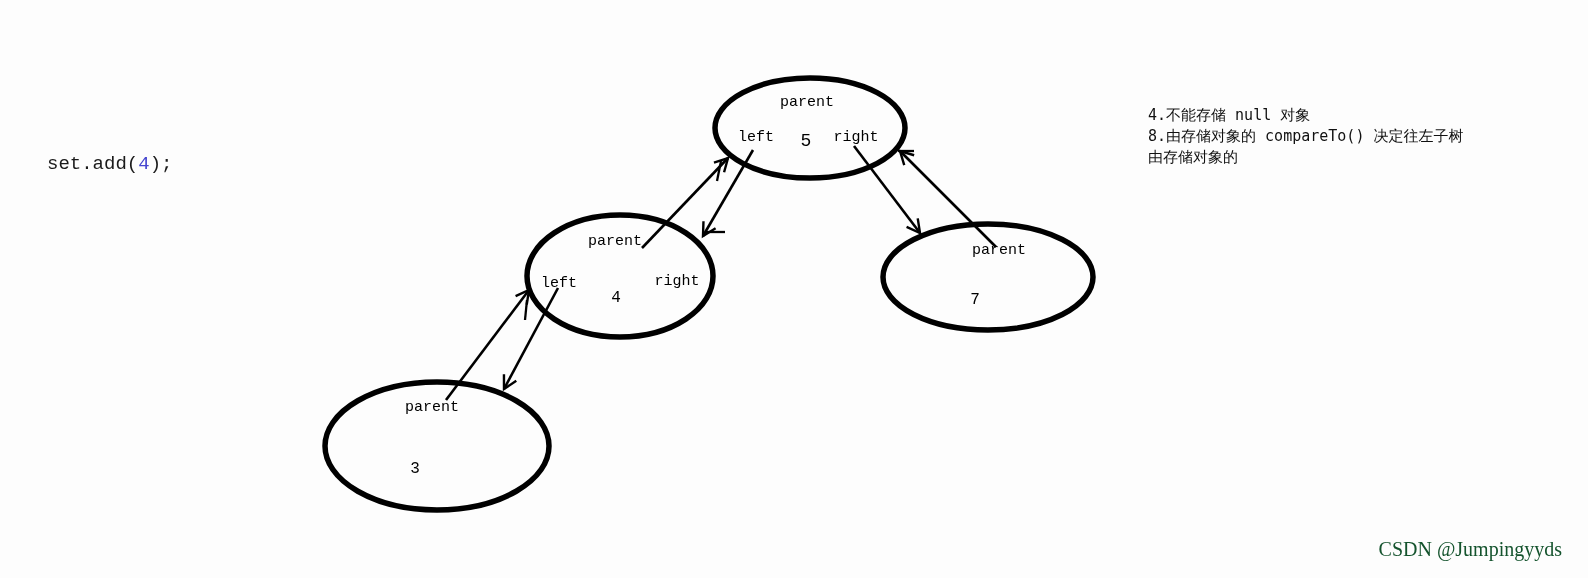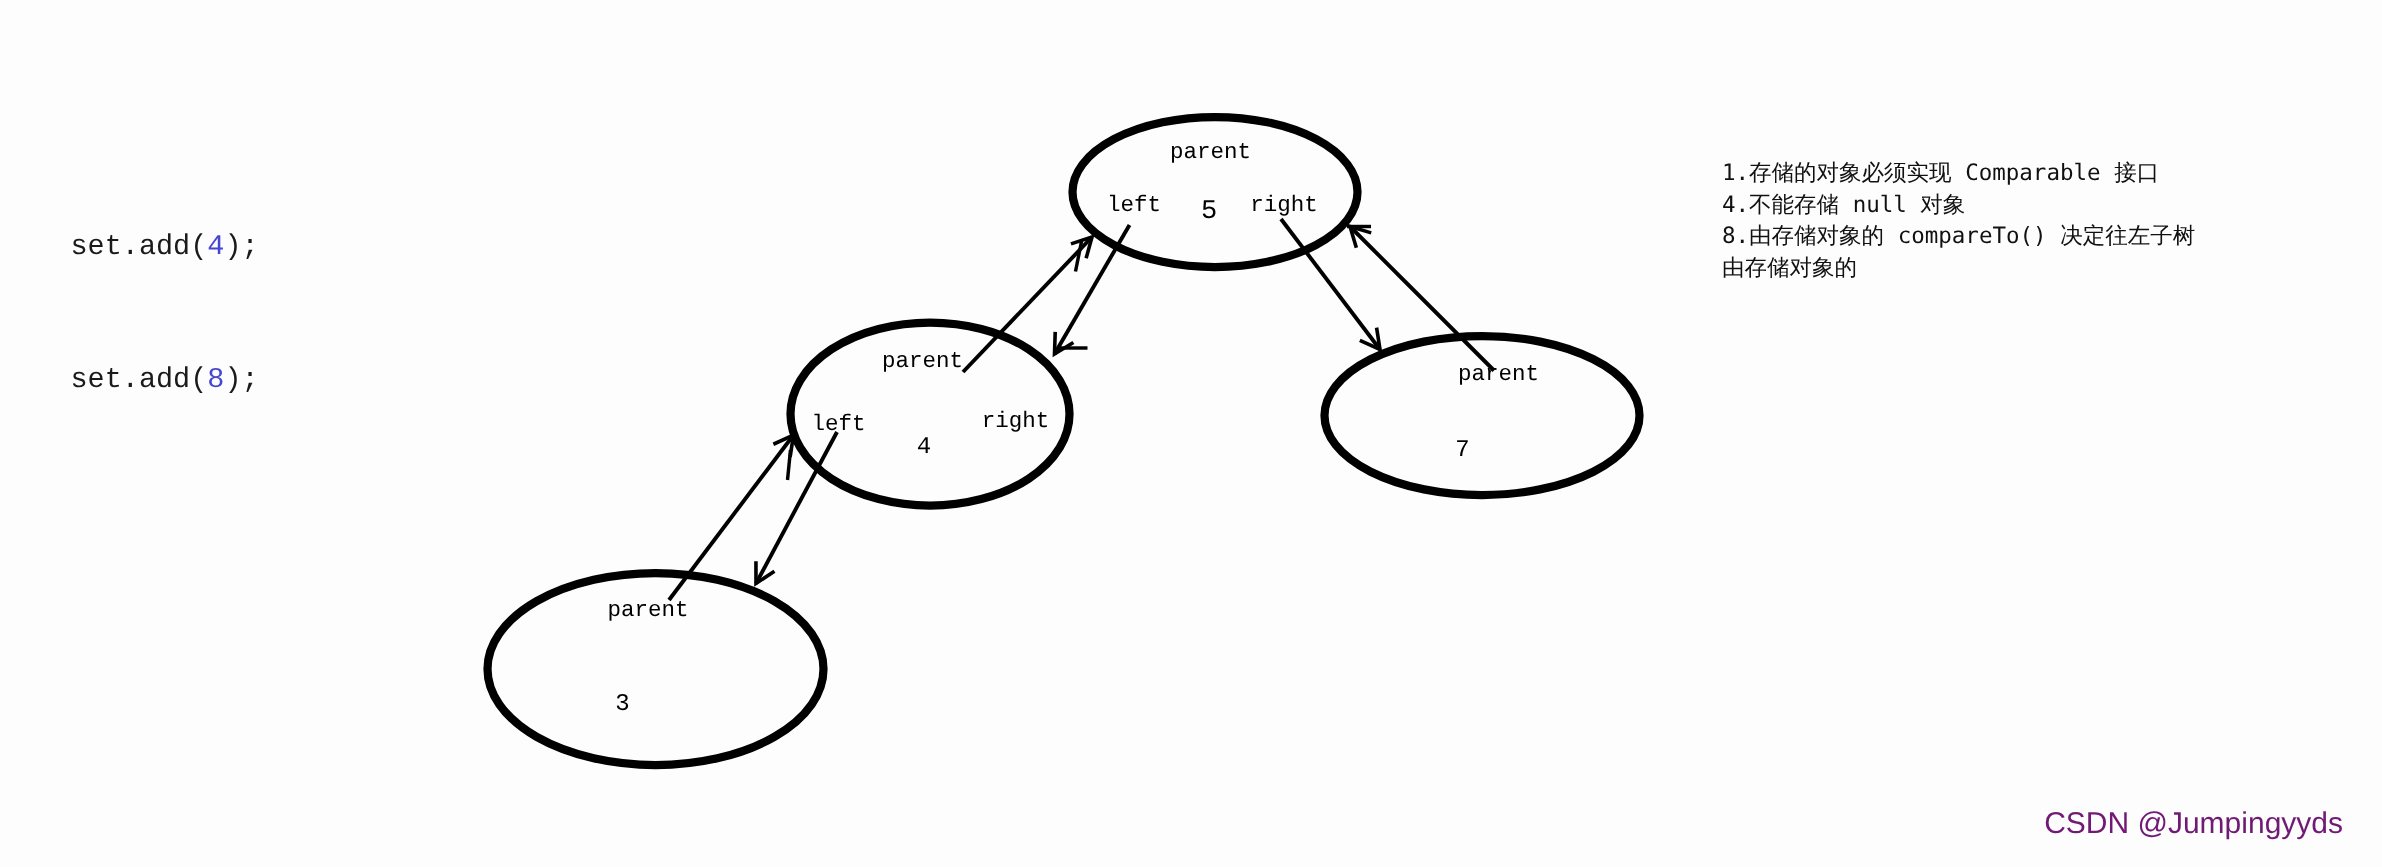--- a/index.html
+++ b/index.html
@@ -66,32 +66,31 @@
     font-family: "DejaVu Sans Mono", monospace;
     white-space: nowrap;
   }
 
   
   .watermark {
     position: absolute;
     right: 26px;
     top: 538px;
     font-size: 20px;
-    color: #701a75;
-    font-family: Liberation Sans, sans-serif;
+    color: #14532d;
+    font-family: Liberation Serif, serif;
   }
 </style>
 </head>
 <body>
 
 <div class="canvas">
 
   <div class="code-block">
     <div class="code-line"><span>set.add(</span><span class="num">4</span><span>);</span></div>
-    <div class="code-line"><span>set.add(</span><span class="num">8</span><span>);</span></div>
     
   </div>
 
   <span class="nlabel" style="left:807px; top:102px;">parent</span>
   <span class="nlabel" style="left:756px; top:137px;">left</span>
   <span class="nlabel nvalue-big" style="left:806px; top:141px;">5</span>
   <span class="nlabel" style="left:856px; top:137px;">right</span>
 
   <span class="nlabel" style="left:615px; top:241px;">parent</span>
   <span class="nlabel" style="left:559px; top:283px;">left</span>
@@ -123,21 +122,20 @@
     <line x1="558" y1="288" x2="504" y2="389" marker-end="url(#arrow)"></line>
     <line x1="446" y1="400" x2="529" y2="290" marker-end="url(#arrow)"></line>
 
     <line class="barb" x1="721" y1="161" x2="717" y2="181"></line>
     <line class="barb" x1="706" y1="232" x2="725" y2="232"></line>
     <line class="barb" x1="898" y1="151" x2="914" y2="151"></line>
     <line class="barb" x1="527" y1="300" x2="525" y2="320"></line>
   </svg>
 
   <div class="notes">
-    <div>1.存储的对象必须实现 Comparable 接口</div>
     <div>4.不能存储 null 对象</div>
     <div>8.由存储对象的 compareTo() 决定往左子树</div>
     <div>由存储对象的</div>
   </div>
 
   <div class="watermark">CSDN @Jumpingyyds</div>
 
 </div>
 
 </body></html>

